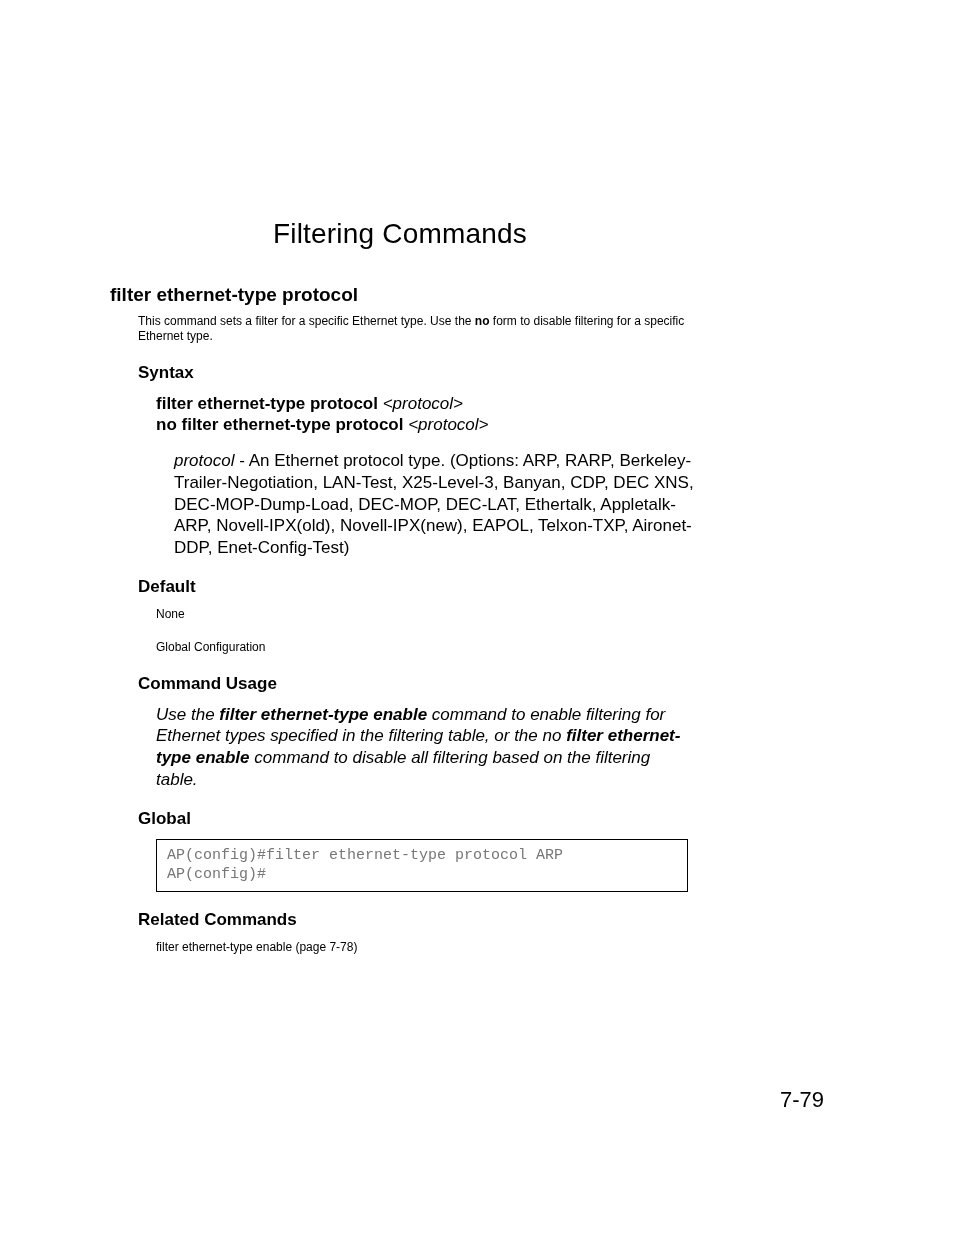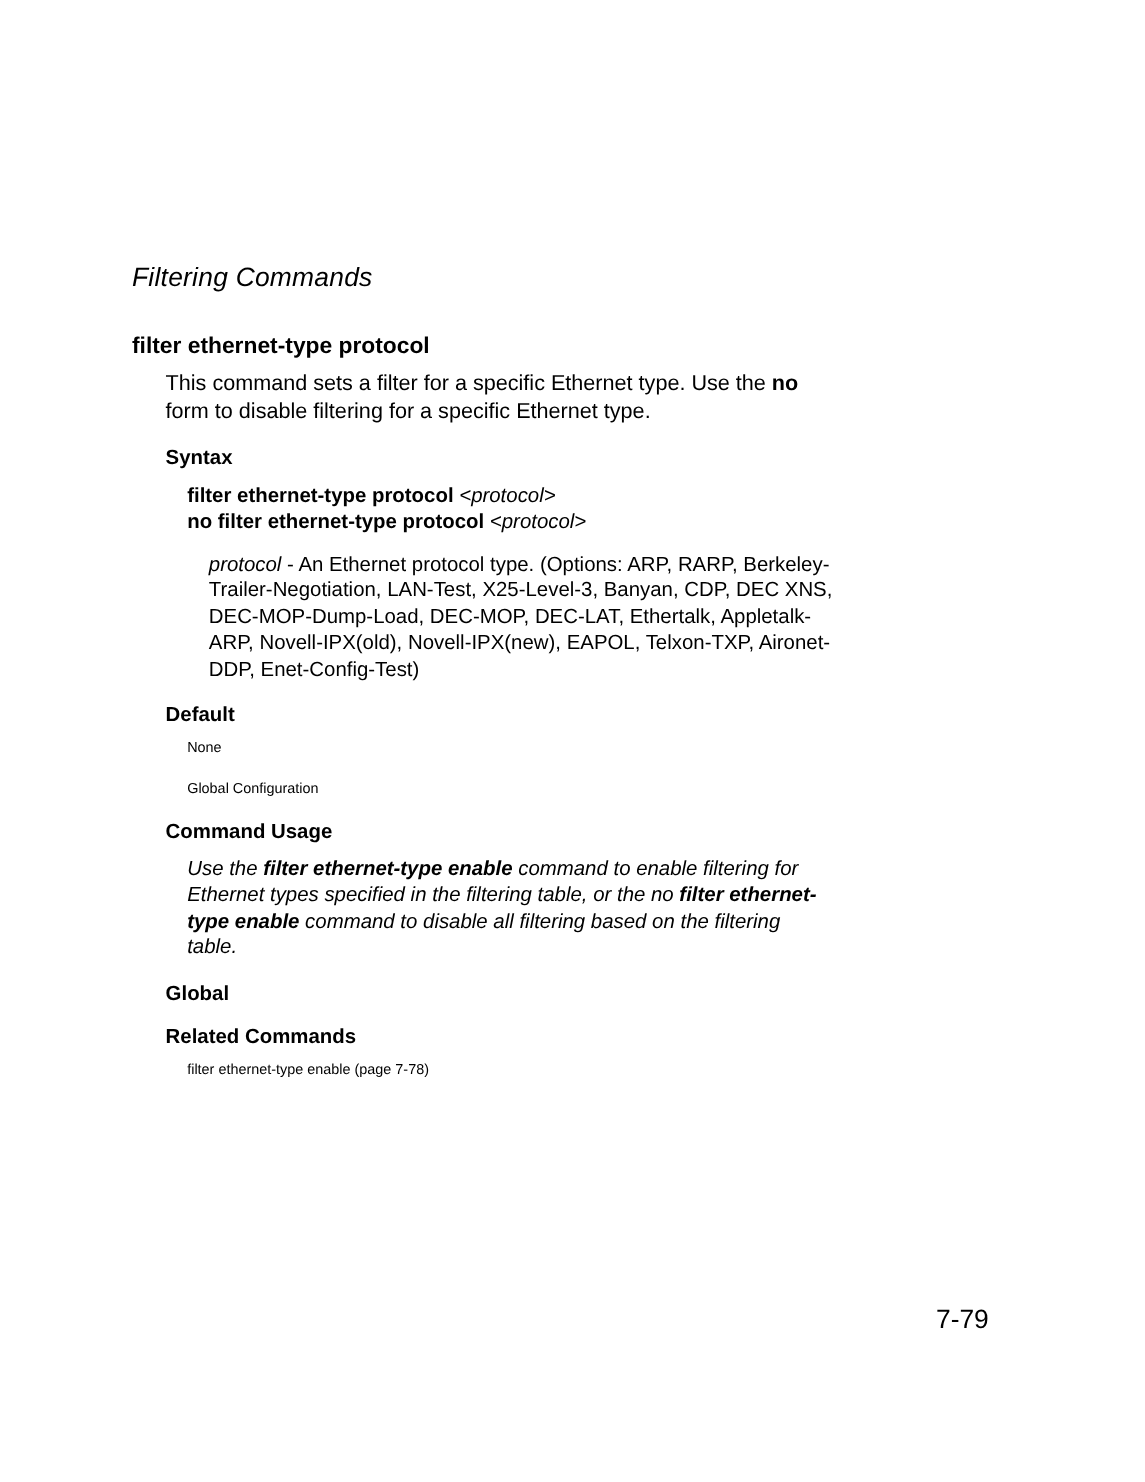--- a/index.html
+++ b/index.html
@@ -19,34 +19,33 @@
     height: 1235px;
     padding: 0;
   }
   .content {
     position: absolute;
     left: 110px;
     top: 218px;
     width: 700px;
   }
   .section-header {
-    font-style: italic;
-    font-size: 22px;
-    text-align: left;
+    font-size: 28px;
+    text-align: center;
     margin: 0 0 34px 0;
     padding-right: 120px;
     letter-spacing: 0.2px;
   }
   .command-title {
     font-weight: bold;
     font-size: 19px;
     margin: 0 0 8px 0;
   }
   .para {
-    font-size: 18px;
+    font-size: 12px;
     line-height: 1.28;
     margin: 0 16px 18px 28px;
     max-width: 560px;
   }
   .sub-heading {
     font-weight: bold;
     font-size: 17px;
     margin: 16px 0 10px 28px;
   }
   .syntax-block {
@@ -131,20 +130,22 @@
     <div class="value-block">None</div>
 
     <div class="value-block">Global Configuration</div>
 
     <div class="sub-heading">Command Usage</div>
     <div class="usage-block">
       <span>Use the </span><span class="bold">filter ethernet-type enable</span><span> command to enable filtering for Ethernet types specified in the filtering table, or the no </span><span class="bold">filter ethernet-type enable</span><span> command to disable all filtering based on the filtering table.</span>
     </div>
 
     <div class="sub-heading">Global</div>
+    <div class="codebox">AP(config)#filter ethernet-type protocol ARP
+AP(config)#</div>
 
     <div class="sub-heading">Related Commands</div>
     <div class="value-block">filter ethernet-type enable (page 7-78)</div>
 
   </div>
 
   <div class="page-number">7-79</div>
 </div>
 
 </body></html>

